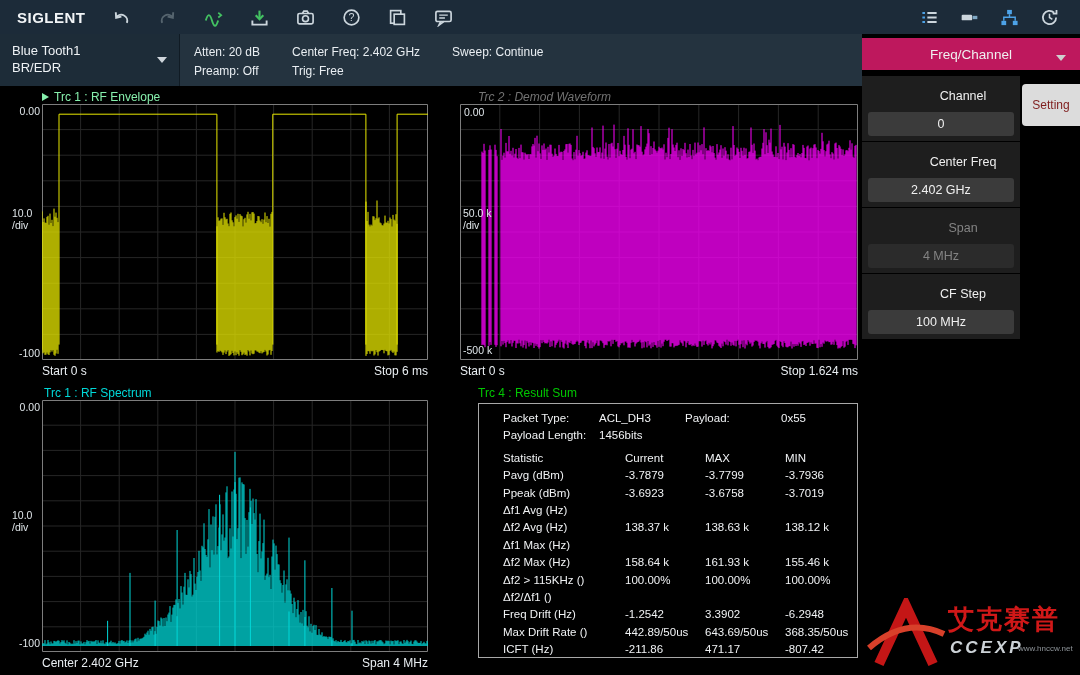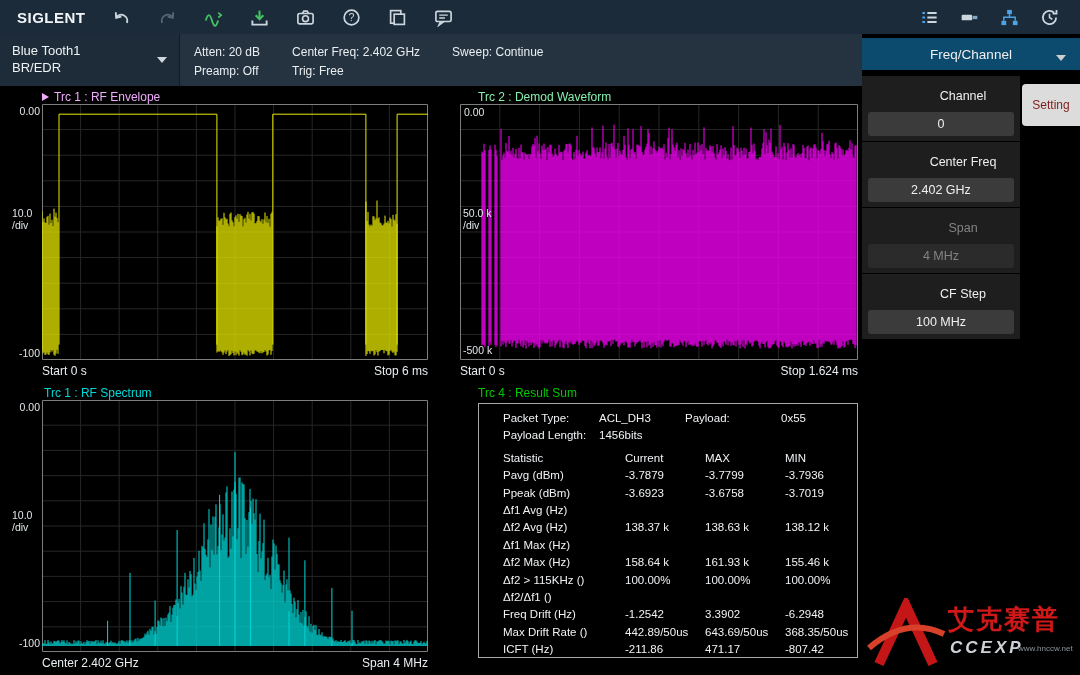--- a/index.html
+++ b/index.html
@@ -42,21 +42,21 @@
   .result{position:absolute;left:478px;top:317px;width:380px;height:255px;border:1px solid #a8a8a8;
           box-sizing:border-box;background:#000;color:#f0f2f4;font-size:11.5px;
           padding:6px 0 0 24px;}
   .rline{display:grid;grid-template-columns:96px 86px 96px auto;line-height:17.4px;}
   .rline2{display:grid;grid-template-columns:96px auto;line-height:17.4px;}
   .rspacer{height:5px;}
   .rrow{display:grid;grid-template-columns:122px 80px 80px auto;line-height:17.4px;}
 
   
   .panel{position:absolute;left:862px;top:34px;width:218px;height:641px;background:#000;}
-  .panel-header{margin-top:4px;height:32px;background:#0c4a6e;position:relative;
+  .panel-header{margin-top:4px;height:32px;background:#be185d;position:relative;
                 display:flex;align-items:center;justify-content:center;color:#f0f0f0;
                 font-size:13.5px;cursor:pointer;}
   .panel-header .caret-down{position:absolute;right:14px;top:17px;border-top-color:#cfcfcf;}
   .panel-menu{position:absolute;left:0;top:42px;width:158px;}
   .pitem{height:66px;background:#1e1e1e;border-bottom:1px solid #000;text-align:center;cursor:pointer;box-sizing:border-box;}
   .plabel{padding-top:13px;font-size:12.5px;color:#f0f0f0;margin-left:44px;}
   .pvalue{margin:9px auto 0;width:146px;height:24px;line-height:24px;background:#3b3b3b;
           border-radius:3px;font-size:12.5px;color:#f0f0f0;}
   .pitem.disabled .plabel{color:#838383;}
   .pitem.disabled .pvalue{color:#838383;background:#2b2b2b;}
@@ -182,41 +182,41 @@
         </div>
         <div class="sfield">
           <div>Sweep: Continue</div>
           <div></div>
         </div>
       </div>
   </div>
 
   <div class="main">
 
-    <div class="trc-hdr" style="left:42px;top:4px;color:#f0abfc;">
+    <div class="trc-hdr" style="left:42px;top:4px;color:#86efac;">
       <span class="tri"></span>
       <span>Trc 1 :  RF Envelope</span>
     </div>
     <div class="plot" style="left:42px;top:18px;">
       <svg id="svg-trc1" width="386" height="256">
           <path d="M38.6 0V256M0 25.6H386M77.2 0V256M0 51.2H386M115.8 0V256M0 76.8H386M154.4 0V256M0 102.4H386M193.0 0V256M0 128.0H386M231.6 0V256M0 153.6H386M270.2 0V256M0 179.2H386M308.8 0V256M0 204.8H386M347.4 0V256M0 230.4H386" stroke="#262626" stroke-width="1" fill="none"></path>
           <path d="M0.5 0.5H385.5V255.5H0.5Z" stroke="#7d7d7d" stroke-width="1" fill="none"></path>
           <path d="M0 107.4L0 245.7M1 118.0L1 249.3M2 114.4L2 248.4M3 118.5L3 250.9M4 119.0L4 250.6M5 112.9L5 248.5M6 111.8L6 250.3M7 120.7L7 251.0M8 109.6L8 248.4M9 119.0L9 246.1M10 115.8L10 247.6M11 122.1L11 246.0M12 104.6L12 250.8M13 112.7L13 251.8M14 108.6L14 249.5M15 113.8L15 245.8M16 118.1L16 249.8M175 122.3L175 248.5M176 113.3L176 247.0M177 116.8L177 247.9M178 116.4L178 246.6M179 114.7L179 247.3M180 114.4L180 248.4M181 120.9L181 250.9M182 108.8L182 248.6M183 113.3L183 246.4M184 115.4L184 250.1M185 114.8L185 247.6M186 119.5L186 246.1M187 122.2L187 251.9M188 109.8L188 251.2M189 108.5L189 250.2M190 116.3L190 246.8M191 118.3L191 249.0M192 122.3L192 251.4M193 113.1L193 247.5M194 111.4L194 251.2M195 114.7L195 248.4M196 109.8L196 250.0M197 117.9L197 251.7M198 110.1L198 246.2M199 111.6L199 247.8M200 112.2L200 251.2M201 122.4L201 250.3M202 115.2L202 248.6M203 113.8L203 250.9M204 118.6L204 250.4M205 110.4L205 251.7M206 107.8L206 246.0M207 114.7L207 247.4M208 109.9L208 251.4M209 116.4L209 246.5M210 108.3L210 249.5M211 108.1L211 250.2M212 109.6L212 249.7M213 119.4L213 246.4M214 119.1L214 246.4M215 117.1L215 247.5M216 112.0L216 247.7M217 112.3L217 248.7M218 116.5L218 249.2M219 118.2L219 247.2M220 115.2L220 249.4M221 119.8L221 248.4M222 115.6L222 247.9M223 108.5L223 245.9M224 118.2L224 247.5M225 112.1L225 251.5M226 119.0L226 250.5M227 114.8L227 246.4M228 122.6L228 245.9M229 109.8L229 250.8M230 107.9L230 247.0M324 97.6L324 251.9M325 117.0L325 250.0M326 107.9L326 247.0M327 120.6L327 247.3M328 122.4L328 249.8M329 120.6L329 246.8M330 121.6L330 247.4M331 112.2L331 246.8M332 112.5L332 251.5M333 116.1L333 250.4M334 114.3L334 246.1M335 96.5L335 248.2M336 114.6L336 251.6M337 113.4L337 247.6M338 118.5L338 247.0M339 119.3L339 246.0M340 121.2L340 245.9M341 121.5L341 246.1M342 119.5L342 249.3M343 111.6L343 245.8M344 118.5L344 247.0M345 118.8L345 247.3M346 116.8L346 251.4M347 119.4L347 250.8M348 113.5L348 246.9M349 115.1L349 245.9M350 122.5L350 247.7M351 110.9L351 248.9M352 115.6L352 247.6M353 116.6L353 251.3M354 110.2L354 251.4M355 119.8L355 247.8M17.0 240.6L17.0 10.2L174.9 10.2L174.9 240.6M230.8 240.6L230.8 10.2L323.9 10.2L323.9 240.6M355.1 240.6L355.1 10.2L386.0 10.2" stroke="#e8e800" stroke-width="1" fill="none"></path>
         </svg>
     </div>
     <div class="ylab" style="left:12px;top:20px;width:28px;text-align:right;">0.00</div>
     <div class="ylab" style="left:12px;top:122px;">10.0</div>
     <div class="ylab" style="left:12px;top:134px;">/div</div>
     <div class="ylab" style="left:12px;top:262px;width:28px;text-align:right;">-100</div>
     <div class="xlab" style="left:42px;top:278px;width:386px;">
       <span>Start 0 s</span>
       <span>Stop 6 ms</span>
     </div>
 
-    <div class="trc-hdr" style="left:478px;top:4px;color:#86efac;">
+    <div class="trc-hdr" style="left:478px;top:4px;color:#737373;font-style:italic;">
       <span>Trc 2 :  Demod Waveform</span>
     </div>
     <div class="plot" style="left:460px;top:18px;">
       <svg id="svg-trc2" width="398" height="256">
           <path d="M39.8 0V256M0 25.6H398M79.6 0V256M0 51.2H398M119.4 0V256M0 76.8H398M159.2 0V256M0 102.4H398M199.0 0V256M0 128.0H398M238.8 0V256M0 153.6H398M278.6 0V256M0 179.2H398M318.4 0V256M0 204.8H398M358.2 0V256M0 230.4H398" stroke="#262626" stroke-width="1" fill="none"></path>
           <path d="M0.5 0.5H397.5V255.5H0.5Z" stroke="#7d7d7d" stroke-width="1" fill="none"></path>
           <path d="M22 47.6L22 241.1M23 49.0L23 240.5M24 39.8L24 241.1M25 46.5L25 243.2M29 45.9L29 241.8M30 41.3L30 238.1M31 45.5L31 240.9M35 40.7L35 240.8M36 45.9L36 242.9M37 52.2L37 241.2M41 25.0L41 242.3M42 55.9L42 237.0M43 51.7L43 240.6M44 48.7L44 236.9M45 53.6L45 239.1M46 38.9L46 243.2M47 47.3L47 238.1M48 47.4L48 236.4M49 32.0L49 239.6M50 49.8L50 239.5M51 46.8L51 236.1M52 51.5L52 242.5M53 43.8L53 238.8M54 53.5L54 236.7M55 49.7L55 236.8M56 45.0L56 244.0M57 53.7L57 239.3M58 54.9L58 239.5M59 43.9L59 235.7M60 54.2L60 239.3M61 40.6L61 242.3M62 48.2L62 236.6M63 48.4L63 243.6M64 55.6L64 241.1M65 48.7L65 236.5M66 50.1L66 244.6M67 51.1L67 236.9M68 50.0L68 238.7M69 55.0L69 242.5M70 50.1L70 238.2M71 50.3L71 241.3M72 42.4L72 238.5M73 40.0L73 239.1M74 41.6L74 244.0M75 33.9L75 239.5M76 53.6L76 241.9M77 31.7L77 240.1M78 47.2L78 242.9M79 39.5L79 244.6M80 49.4L80 243.1M81 54.9L81 236.1M82 41.4L82 239.2M83 45.9L83 236.1M84 39.5L84 238.1M85 45.9L85 239.4M86 44.5L86 239.0M87 55.9L87 239.6M88 42.8L88 238.5M89 48.5L89 235.7M90 40.7L90 243.0M91 40.8L91 237.4M92 49.7L92 242.3M93 53.0L93 236.4M94 51.7L94 236.7M95 44.5L95 243.6M96 49.9L96 240.8M97 52.0L97 239.1M98 52.1L98 237.5M99 40.9L99 235.7M100 48.5L100 243.4M101 47.7L101 236.2M102 47.9L102 237.9M103 56.0L103 243.5M104 46.9L104 244.5M105 45.4L105 239.6M106 40.2L106 236.5M107 40.0L107 240.6M108 48.6L108 244.0M109 39.8L109 238.1M110 39.5L110 239.1M111 40.9L111 236.8M112 54.5L112 239.8M113 56.2L113 240.7M114 48.1L114 240.2M115 55.3L115 239.9M116 45.7L116 237.8M117 31.8L117 236.5M118 51.7L118 237.6M119 46.1L119 241.0M120 49.2L120 239.0M121 52.0L121 238.6M122 51.1L122 236.8M123 47.8L123 236.5M124 54.9L124 236.8M125 54.5L125 242.0M126 48.6L126 244.3M127 46.3L127 238.5M128 51.2L128 236.1M129 51.3L129 239.5M130 52.0L130 244.2M131 51.7L131 236.5M132 23.5L132 244.1M133 42.9L133 238.3M134 44.2L134 242.4M135 49.3L135 240.6M136 52.9L136 239.2M137 43.5L137 236.5M138 48.2L138 241.7M139 47.9L139 241.7M140 43.4L140 236.5M141 54.3L141 236.5M142 48.6L142 237.4M143 21.6L143 239.2M144 54.8L144 243.8M145 44.6L145 241.1M146 38.5L146 240.6M147 52.6L147 241.3M148 55.5L148 237.1M149 40.0L149 237.6M150 53.6L150 236.8M151 39.6L151 242.3M152 38.8L152 235.8M153 42.5L153 239.9M154 20.6L154 235.9M155 45.2L155 235.8M156 53.9L156 237.8M157 44.7L157 237.0M158 39.0L158 242.4M159 52.2L159 243.3M160 46.8L160 241.2M161 50.1L161 239.2M162 51.0L162 239.3M163 46.0L163 238.4M164 31.9L164 241.3M165 40.7L165 237.6M166 52.9L166 237.4M167 55.6L167 238.8M168 24.3L168 243.6M169 40.8L169 243.3M170 54.2L170 243.8M171 45.6L171 238.8M172 44.7L172 235.9M173 25.2L173 238.3M174 49.3L174 237.9M175 47.8L175 242.5M176 55.1L176 239.6M177 40.5L177 238.5M178 41.2L178 238.0M179 41.3L179 237.4M180 42.7L180 235.8M181 22.1L181 238.5M182 47.7L182 244.3M183 51.3L183 238.2M184 50.4L184 243.6M185 45.4L185 237.2M186 42.7L186 238.2M187 39.6L187 243.4M188 25.1L188 237.0M189 29.2L189 241.7M190 51.0L190 240.4M191 42.2L191 244.3M192 50.1L192 238.6M193 44.0L193 242.9M194 37.5L194 238.1M195 45.4L195 241.0M196 46.8L196 241.4M197 48.6L197 243.7M198 46.7L198 236.9M199 42.7L199 242.8M200 44.1L200 236.1M201 44.5L201 243.6M202 43.6L202 239.6M203 45.5L203 242.2M204 40.3L204 237.7M205 55.5L205 235.7M206 48.7L206 235.7M207 53.2L207 237.0M208 33.9L208 236.3M209 23.7L209 235.7M210 55.1L210 242.6M211 50.0L211 242.6M212 25.2L212 239.1M213 40.5L213 239.3M214 43.5L214 243.4M215 47.0L215 242.1M216 40.9L216 241.6M217 38.7L217 241.9M218 53.2L218 241.3M219 46.3L219 240.8M220 55.9L220 236.3M221 44.3L221 238.4M222 52.0L222 239.4M223 45.0L223 241.9M224 46.2L224 236.7M225 38.8L225 237.4M226 49.2L226 243.3M227 53.5L227 238.8M228 45.6L228 237.0M229 53.0L229 240.7M230 40.0L230 241.1M231 51.5L231 240.0M232 55.2L232 242.2M233 45.9L233 241.1M234 51.8L234 241.9M235 38.6L235 239.5M236 50.3L236 241.6M237 48.7L237 243.0M238 38.5L238 242.6M239 48.3L239 237.3M240 41.2L240 237.1M241 46.3L241 237.5M242 40.1L242 242.6M243 50.2L243 236.7M244 23.4L244 240.9M245 55.5L245 237.3M246 44.2L246 236.4M247 47.0L247 240.1M248 46.1L248 241.5M249 46.9L249 238.8M250 41.4L250 240.5M251 42.5L251 238.4M252 48.3L252 244.4M253 42.0L253 242.2M254 49.0L254 240.3M255 53.6L255 236.2M256 55.7L256 236.6M257 40.1L257 238.5M258 50.7L258 239.1M259 48.5L259 241.8M260 45.6L260 242.8M261 41.2L261 244.0M262 53.8L262 239.6M263 44.5L263 242.3M264 51.7L264 237.2M265 43.2L265 238.1M266 46.7L266 240.6M267 54.6L267 235.7M268 50.3L268 241.4M269 55.5L269 236.9M270 56.3L270 238.0M271 43.7L271 241.8M272 55.4L272 238.5M273 22.1L273 240.9M274 41.0L274 241.7M275 51.9L275 236.9M276 50.7L276 242.4M277 43.5L277 236.9M278 44.8L278 235.7M279 47.8L279 240.8M280 54.0L280 244.4M281 43.8L281 240.2M282 46.8L282 236.6M283 51.7L283 243.2M284 43.7L284 236.3M285 50.9L285 244.5M286 44.4L286 239.8M287 54.6L287 241.3M288 54.2L288 236.0M289 47.9L289 237.6M290 47.5L290 239.7M291 23.5L291 238.5M292 40.8L292 242.6M293 48.9L293 241.5M294 39.5L294 237.9M295 46.6L295 236.4M296 55.5L296 236.7M297 54.6L297 236.6M298 56.2L298 237.7M299 53.5L299 241.6M300 52.8L300 244.4M301 52.8L301 239.3M302 44.5L302 237.5M303 38.8L303 239.9M304 25.1L304 240.0M305 50.2L305 243.6M306 28.3L306 238.4M307 41.2L307 236.9M308 49.0L308 242.9M309 35.7L309 244.4M310 38.6L310 244.3M311 24.6L311 243.3M312 47.5L312 240.8M313 50.5L313 240.5M314 52.8L314 240.0M315 52.8L315 236.8M316 42.3L316 235.9M317 53.2L317 241.7M318 49.0L318 243.2M319 55.1L319 244.1M320 20.9L320 237.1M321 45.4L321 238.0M322 42.7L322 241.7M323 55.4L323 243.2M324 38.8L324 237.2M325 42.6L325 239.0M326 56.1L326 242.7M327 48.5L327 243.3M328 39.2L328 243.2M329 45.9L329 242.0M330 53.3L330 242.3M331 44.2L331 237.6M332 53.1L332 244.5M333 40.1L333 240.1M334 40.8L334 242.7M335 52.8L335 240.0M336 53.8L336 242.0M337 51.1L337 240.1M338 49.0L338 241.7M339 52.0L339 238.2M340 50.0L340 239.6M341 53.3L341 242.9M342 49.0L342 237.5M343 40.9L343 236.9M344 43.9L344 241.0M345 53.9L345 240.4M346 54.2L346 242.0M347 42.6L347 238.9M348 41.5L348 238.6M349 56.3L349 237.8M350 44.6L350 241.7M351 43.6L351 238.4M352 53.9L352 239.9M353 44.2L353 240.0M354 40.6L354 236.3M355 40.2L355 239.7M356 43.5L356 239.4M357 54.2L357 243.9M358 46.0L358 244.1M359 47.0L359 235.8M360 49.6L360 243.3M361 44.9L361 240.1M362 28.8L362 242.8M363 37.3L363 238.5M364 46.1L364 239.7M365 52.4L365 236.4M366 47.2L366 237.5M367 40.5L367 237.5M368 39.6L368 236.9M369 36.7L369 238.2M370 50.4L370 237.9M371 54.2L371 240.7M372 48.2L372 240.4M373 49.5L373 237.8M374 55.5L374 240.8M375 39.4L375 235.7M376 38.6L376 237.6M377 44.0L377 241.1M378 54.5L378 244.5M379 41.1L379 243.6M380 42.5L380 244.3M381 44.8L381 242.9M382 51.2L382 242.0M383 45.4L383 237.1M384 52.0L384 243.7M385 50.3L385 242.7M386 46.4L386 237.7M387 46.1L387 236.8M388 47.2L388 240.9M389 43.8L389 235.8M390 36.3L390 235.8M391 45.7L391 235.7M392 39.3L392 235.9M393 52.6L393 239.9M394 53.9L394 240.3M395 41.9L395 244.1M396 40.9L396 241.3" stroke="#ff00ff" stroke-width="1" fill="none"></path>
         </svg>
     </div>
     <div class="ylab" style="left:464px;top:21px;">0.00</div>

